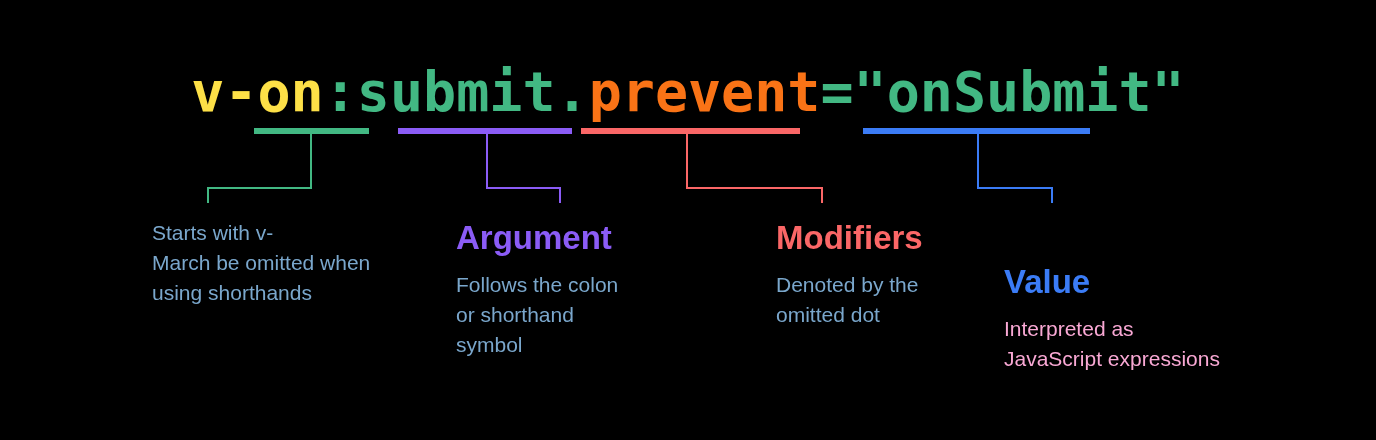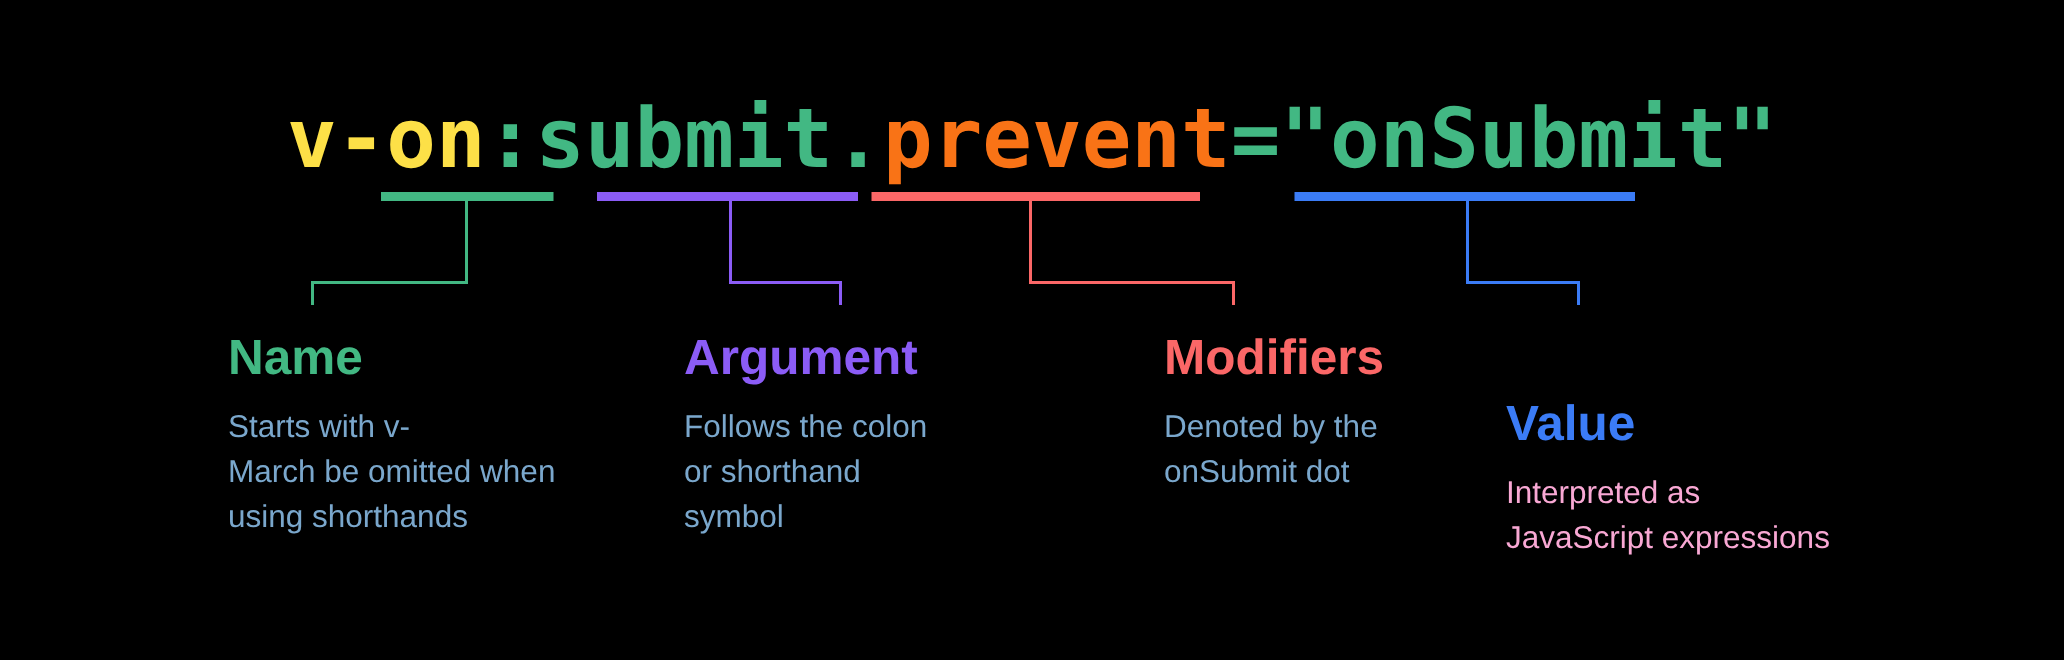--- a/index.html
+++ b/index.html
@@ -90,35 +90,34 @@
 
   <svg id="connectors" viewBox="0 0 1376 440" xmlns="http://www.w3.org/2000/svg">
       <polyline points="311,134 311,188 208,188 208,203" fill="none" stroke="#42b883" stroke-width="2" shape-rendering="crispEdges"></polyline>
       <polyline points="487,134 487,188 560,188 560,203" fill="none" stroke="#8b5cf6" stroke-width="2" shape-rendering="crispEdges"></polyline>
       <polyline points="687,134 687,188 822,188 822,203" fill="none" stroke="#fb6767" stroke-width="2" shape-rendering="crispEdges"></polyline>
       <polyline points="978,134 978,188 1052,188 1052,203" fill="none" stroke="#3b7cf6" stroke-width="2" shape-rendering="crispEdges"></polyline>
     </svg>
 
   <div id="legend">
       <div class="legend-col" style="left: 152px;">
-        <div class="legend-heading" style="color: rgb(66, 184, 131);">Name</div>
         <div class="legend-desc" style="color: rgb(122, 167, 204);">Starts with v-
 March be omitted when
 using shorthands</div>
       </div>
       <div class="legend-col" style="left: 456px;">
         <div class="legend-heading" style="color: rgb(139, 92, 246);">Argument</div>
         <div class="legend-desc" style="color: rgb(122, 167, 204);">Follows the colon
 or shorthand
 symbol</div>
       </div>
       <div class="legend-col" style="left: 740px; margin-left: 36px;">
         <div class="legend-heading" style="color: rgb(251, 103, 103);">Modifiers</div>
         <div class="legend-desc" style="color: rgb(122, 167, 204);">Denoted by the
-onSubmit dot</div>
+omitted dot</div>
       </div>
       <div class="legend-col" style="left: 1004px;">
         <div class="legend-heading" style="color: rgb(59, 124, 246); margin-top: 44px;">Value</div>
         <div class="legend-desc" style="color: #f9a8d4;">Interpreted as
 JavaScript expressions</div>
       </div>
     </div>
 
 </div>
 

